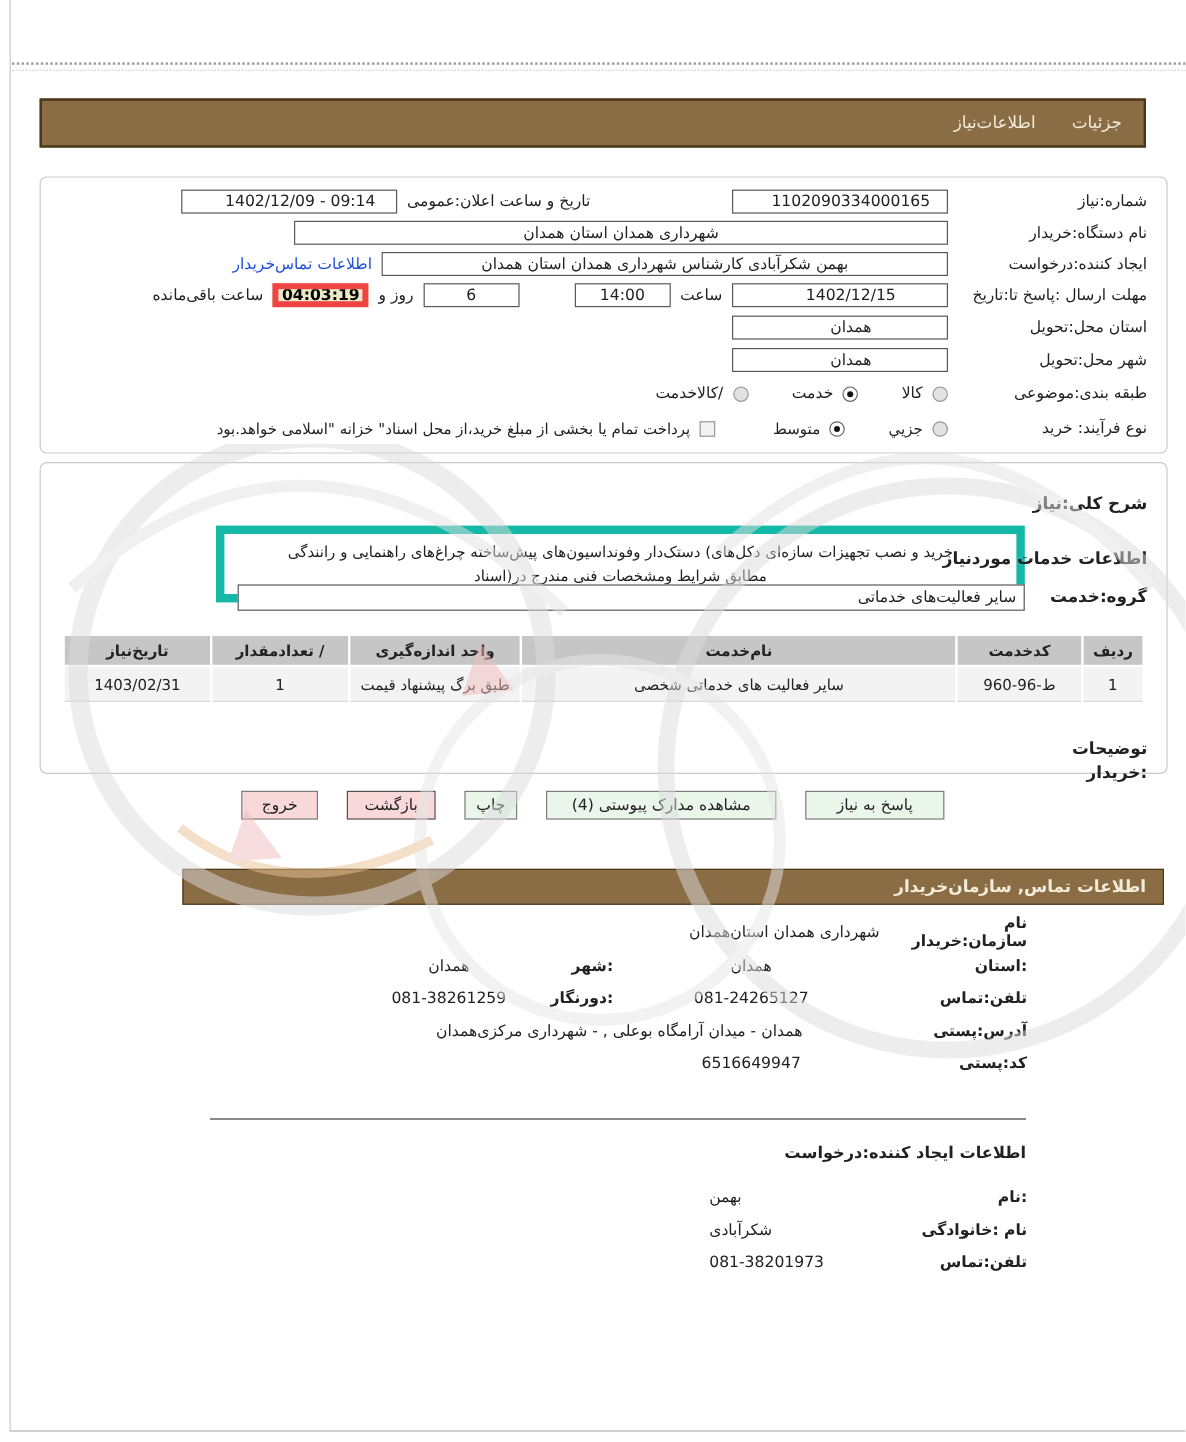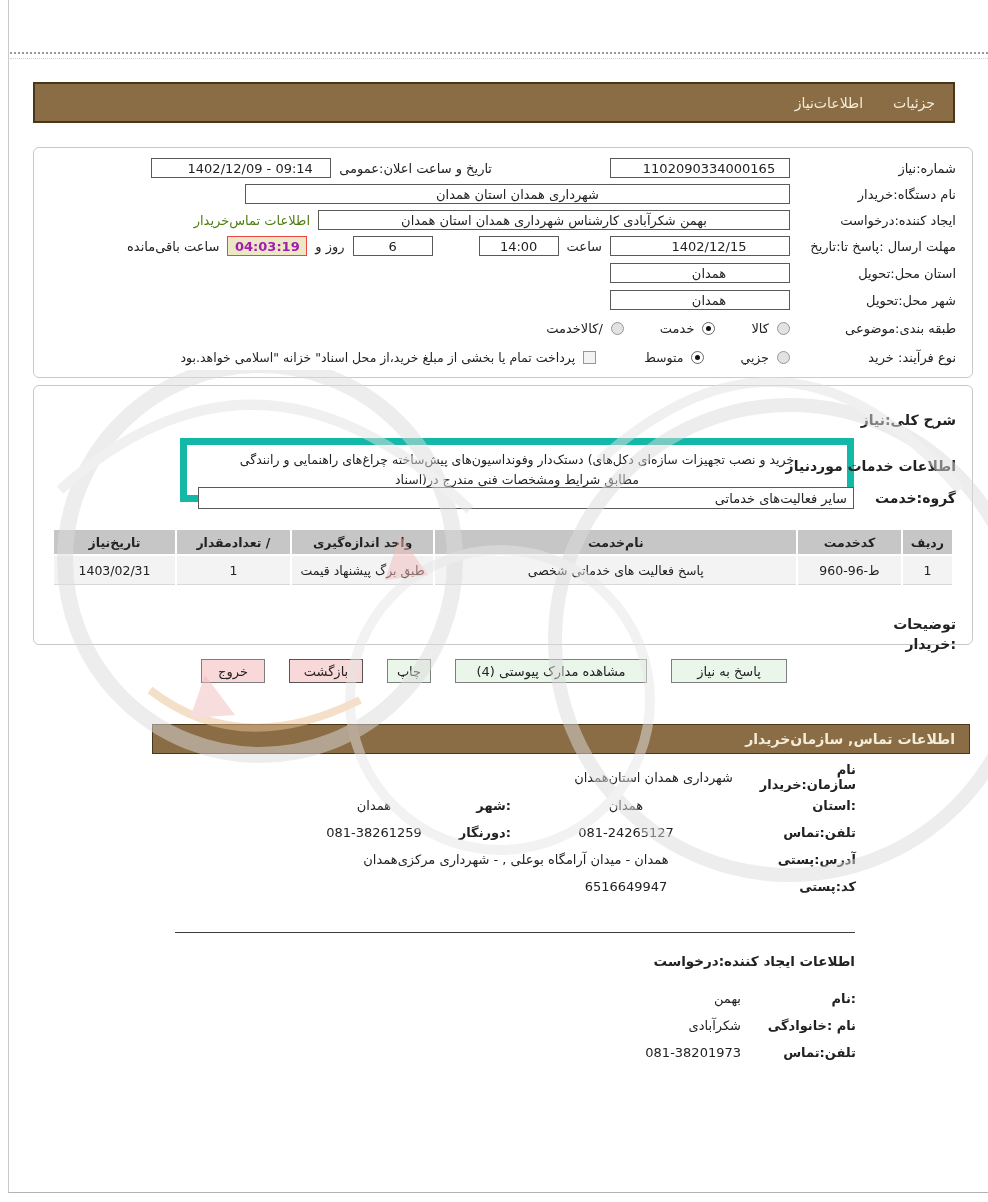--- a/index.html
+++ b/index.html
@@ -19,22 +19,22 @@
   .panel{position:absolute;left:33px;width:940px;background:#fff;border:1px solid #c9c9c9;border-radius:6px;box-sizing:border-box;font-size:13px;}
   .panel1{top:147px;height:231px;}
   .panel2{top:385px;height:260px;}
   .row{position:absolute;right:16px;left:8px;height:24px;display:flex;align-items:center;gap:8px;}
   .lbl{flex:0 0 auto;}
   .lblcol{flex:0 0 158px;}
   .blbl{font-weight:bold;font-size:14px;}
   .inp{border:1px solid #5a5a5a;background:#fff;height:20px;box-sizing:border-box;display:flex;align-items:center;justify-content:center;overflow:hidden;white-space:nowrap;}
   .w180{width:180px;padding-left:18px;} .w80{width:80px;} .w472{width:472px;} .w545{width:545px;}
   .ltr{direction:ltr;unicode-bidi:embed;}
-  .link{color:#4d7c0f;cursor:pointer;}
-  .countdown{background:#ece7c4;border:1px solid #ef4444;color:#a21caf;font-weight:bold;}
+  .link{color:#1d4ed8;cursor:pointer;}
+  .countdown{background:#ece7c4;border:5px solid #ef4444;color:#000000;font-weight:bold;}
   .radio{width:13px;height:13px;border-radius:50%;background:#e2e2e2;border:1px solid #979797;box-sizing:border-box;flex:0 0 auto;position:relative;cursor:pointer;}
   .radio.checked{background:#fff;border-color:#666;}
   .radio.checked::after{content:'';position:absolute;left:3px;top:3px;right:3px;bottom:3px;border-radius:50%;background:#111;}
   .chk{width:13px;height:13px;border:1px solid #979797;background:#f3f3f3;box-sizing:border-box;flex:0 0 auto;cursor:pointer;}
   .gap28{margin-right:28px;} .gap40{margin-right:40px;}
   
   .descbox{position:absolute;top:12px;right:118px;width:660px;height:50px;border:7px solid #14b8a6;display:flex;flex-direction:column;align-items:center;justify-content:center;font-size:12.5px;line-height:1.6;margin-top:40px;}
   .descLbl{position:absolute;top:26px;right:16px;}
   .svcHead{position:absolute;top:72px;right:16px;}
   .grpLbl{position:absolute;top:104px;right:16px;}
@@ -55,21 +55,21 @@
   .crow{display:flex;align-items:center;min-height:27px;}
   .cl{font-weight:bold;flex:0 0 115px;}
   .cl2{font-weight:bold;flex:0 0 62px;}
   .cv{flex:0 0 230px;text-align:center;}
   .cv2{flex:0 0 150px;text-align:center;}
   .cvWide{flex:0 0 450px;text-align:center;}
   .cvNear{margin-right:8px;}
   .divider{position:absolute;top:932px;left:175px;width:680px;border-top:1px solid #3c3c3c;}
   .creatorHead{position:absolute;top:953px;right:133px;font-weight:bold;font-size:13.5px;}
   .creator{position:absolute;left:152px;top:985px;width:704px;font-size:13px;}
-  .cvSm{flex:0 0 150px;text-align:right;}
+  .cvSm{flex:0 0 150px;text-align:left;}
   
   .wm{position:absolute;top:370px;left:0;z-index:4;opacity:.5;pointer-events:none;}
   .content{position:relative;z-index:1;}
 </style>
 </head>
 <body>
 
 <div class="frame"></div>
 <div class="dotline"></div>
 
@@ -160,21 +160,21 @@
           <th>نام‌خدمت</th>
           <th>واحد اندازه‌گیری</th>
           <th>/ تعدادمقدار</th>
           <th>تاریخ‌نیاز</th>
         </tr>
       </thead>
       <tbody>
         <tr>
           <td>1</td>
           <td>ط-96-960</td>
-          <td>پاسخ فعالیت های خدماتی شخصی</td>
+          <td>سایر فعالیت های خدماتی شخصی</td>
           <td>طبق برگ پیشنهاد قیمت</td>
           <td>1</td>
           <td class="ltr">1403/02/31</td>
         </tr>
       </tbody>
     </table>
 
     <div class="blbl notesLbl">
       <div>توضیحات</div>
       <div>:خریدار</div>

